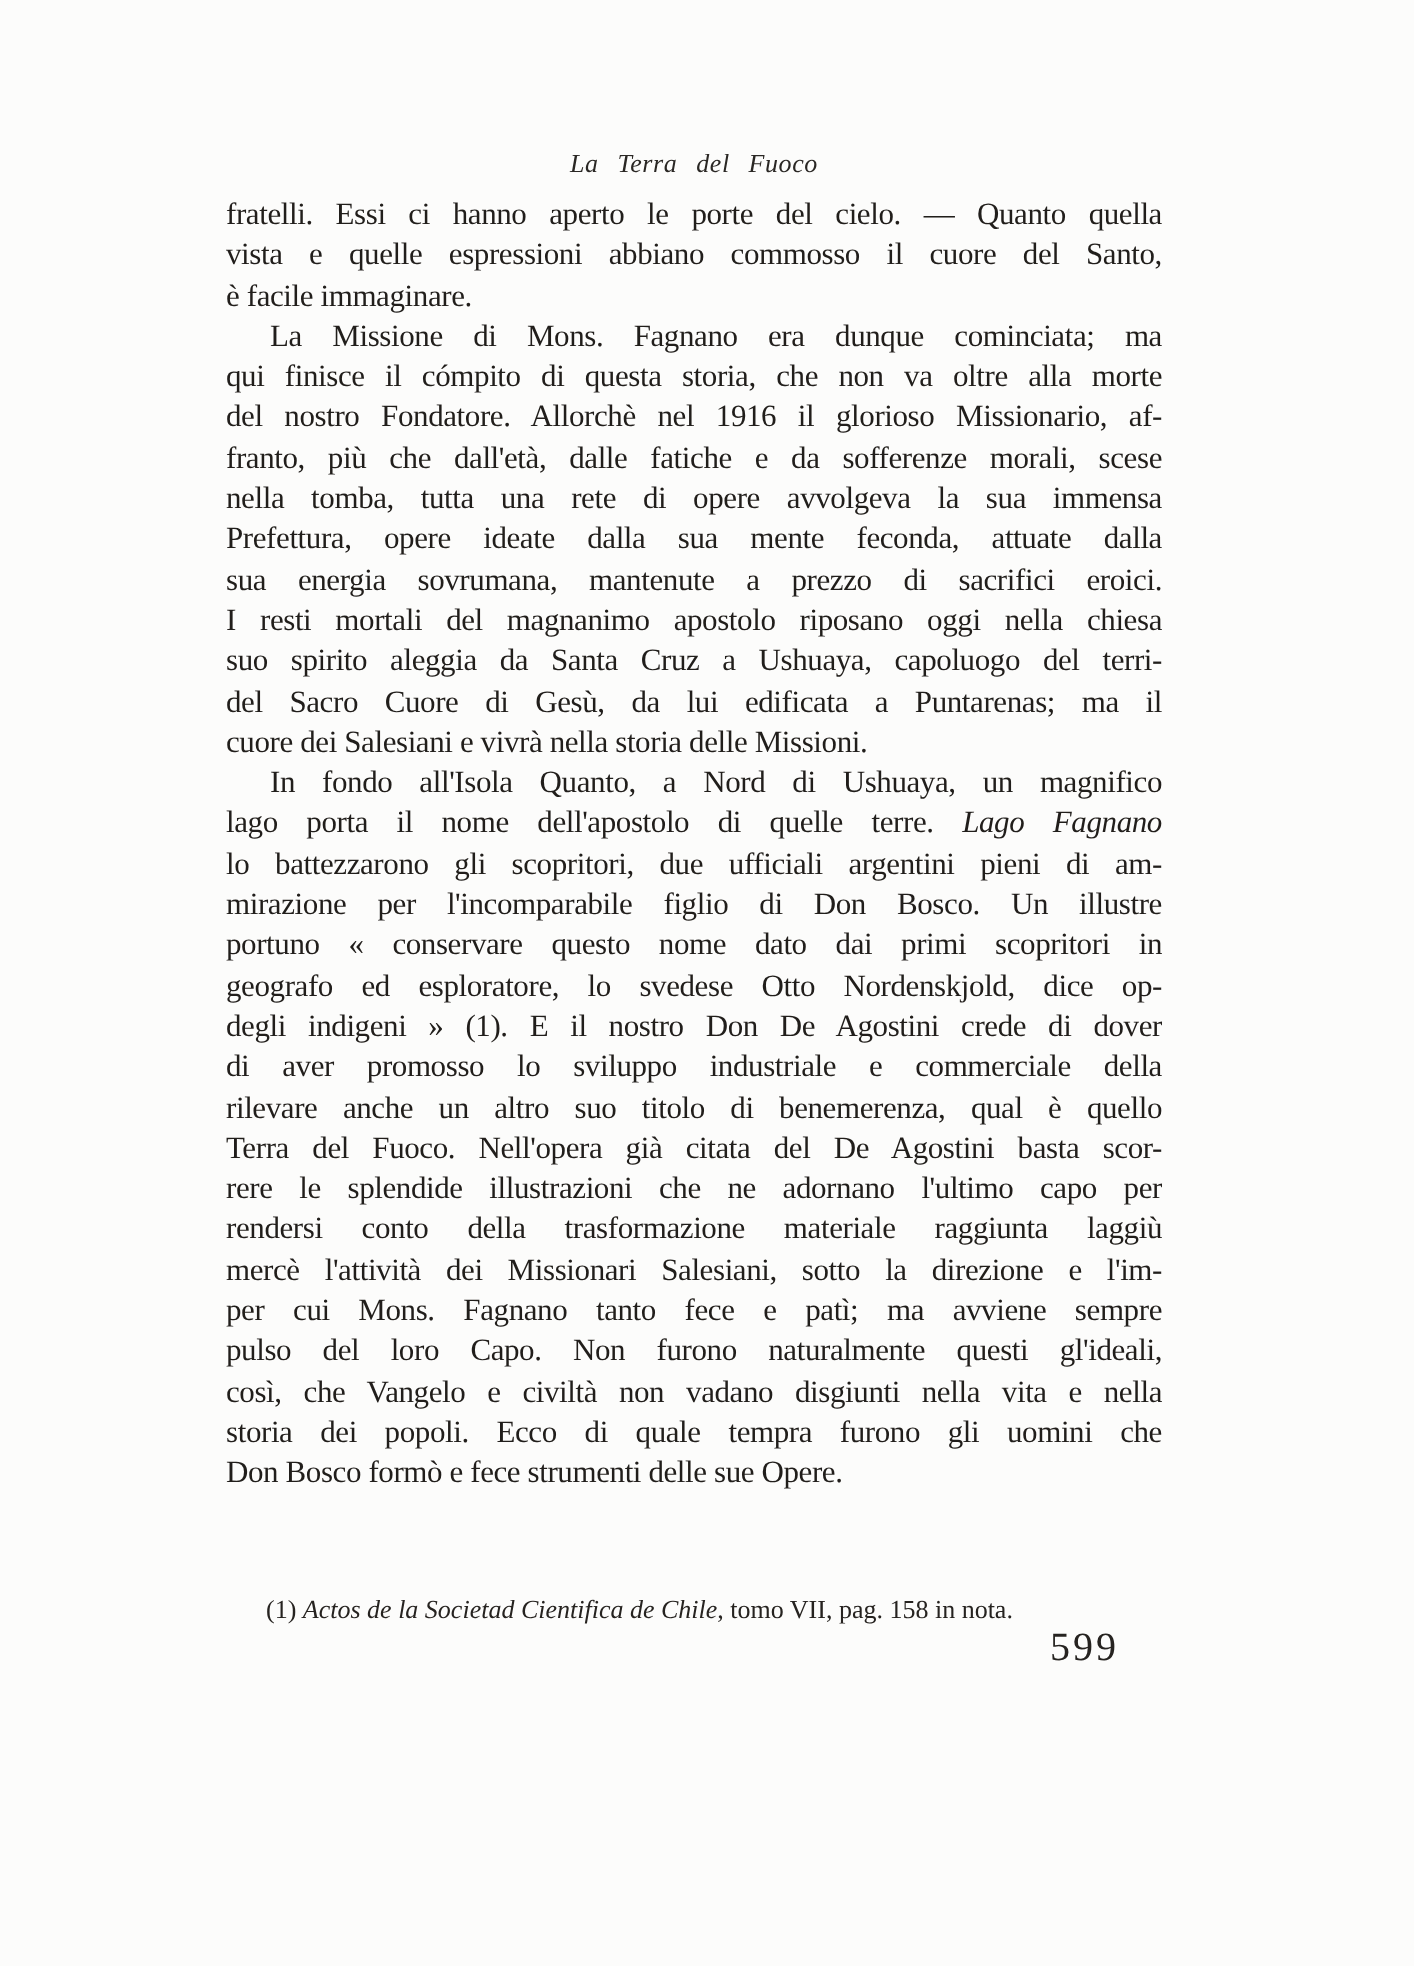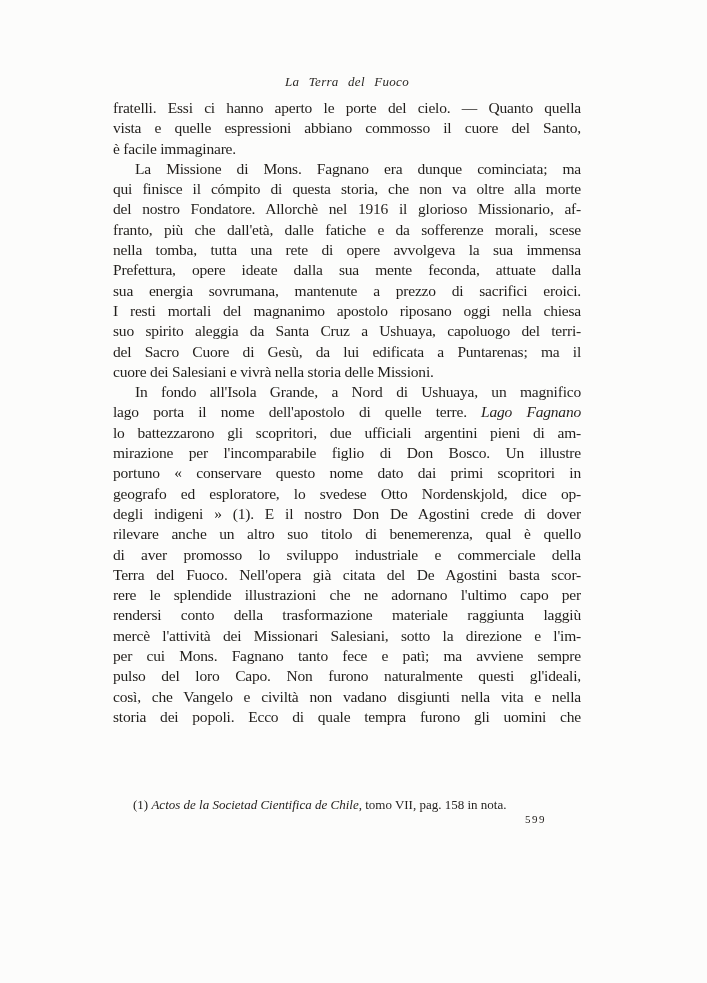--- a/index.html
+++ b/index.html
@@ -42,21 +42,21 @@
   .it{font-style:italic;}
   .footnote{
     position:absolute;top:797px;left:70px;width:468px;
     font-size:13px;
     line-height:15px;
     color:#262320;
   }
   .footnote-line{padding-left:20px;}
   .page-number{
     position:absolute;top:813px;left:482px;
-    font-size:11px;
+    font-size:20px;
     letter-spacing:1.5px;
     color:#262320;
   }
 </style>
 </head>
 <body>
 
 <div class="page">
   <div class="running-header">La Terra del Fuoco</div>
 
@@ -68,37 +68,38 @@
       <div class="line"><span>qui finisce il cómpito di questa storia, che non va oltre alla morte</span></div>
       <div class="line"><span>del nostro Fondatore. Allorchè nel 1916 il glorioso Missionario, af-</span></div>
       <div class="line"><span>franto, più che dall'età, dalle fatiche e da sofferenze morali, scese</span></div>
       <div class="line"><span>nella tomba, tutta una rete di opere avvolgeva la sua immensa</span></div>
       <div class="line"><span>Prefettura, opere ideate dalla sua mente feconda, attuate dalla</span></div>
       <div class="line"><span>sua energia sovrumana, mantenute a prezzo di sacrifici eroici.</span></div>
       <div class="line"><span>I resti mortali del magnanimo apostolo riposano oggi nella chiesa</span></div>
       <div class="line"><span>suo spirito aleggia da Santa Cruz a Ushuaya, capoluogo del terri-</span></div>
       <div class="line"><span>del Sacro Cuore di Gesù, da lui edificata a Puntarenas; ma il</span></div>
       <div class="line end"><span>cuore dei Salesiani e vivrà nella storia delle Missioni.</span></div>
-      <div class="line indent"><span>In fondo all'Isola Grande, a Nord di Ushuaya, un magnifico</span></div>
+      <div class="line indent"><span>In fondo all'Isola Quanto, a Nord di Ushuaya, un magnifico</span></div>
       <div class="line"><span>lago porta il nome dell'apostolo di quelle terre. </span><span class="it">Lago Fagnano</span></div>
       <div class="line"><span>lo battezzarono gli scopritori, due ufficiali argentini pieni di am-</span></div>
       <div class="line"><span>mirazione per l'incomparabile figlio di Don Bosco. Un illustre</span></div>
       <div class="line"><span>portuno « conservare questo nome dato dai primi scopritori in</span></div>
       <div class="line"><span>geografo ed esploratore, lo svedese Otto Nordenskjold, dice op-</span></div>
       <div class="line"><span>degli indigeni » (1). E il nostro Don De Agostini crede di dover</span></div>
+      <div class="line"><span>di aver promosso lo sviluppo industriale e commerciale della</span></div>
       <div class="line"><span>rilevare anche un altro suo titolo di benemerenza, qual è quello</span></div>
-      <div class="line"><span>di aver promosso lo sviluppo industriale e commerciale della</span></div>
       <div class="line"><span>Terra del Fuoco. Nell'opera già citata del De Agostini basta scor-</span></div>
       <div class="line"><span>rere le splendide illustrazioni che ne adornano l'ultimo capo per</span></div>
       <div class="line"><span>rendersi conto della trasformazione materiale raggiunta laggiù</span></div>
       <div class="line"><span>mercè l'attività dei Missionari Salesiani, sotto la direzione e l'im-</span></div>
       <div class="line"><span>per cui Mons. Fagnano tanto fece e patì; ma avviene sempre</span></div>
       <div class="line"><span>pulso del loro Capo. Non furono naturalmente questi gl'ideali,</span></div>
       <div class="line"><span>così, che Vangelo e civiltà non vadano disgiunti nella vita e nella</span></div>
       <div class="line"><span>storia dei popoli. Ecco di quale tempra furono gli uomini che</span></div>
+      <div class="line end"><span>Don Bosco formò e fece strumenti delle sue Opere.</span></div>
     </div>
 
   <div class="footnote">
     <div class="footnote-line"><span>(1) </span><span class="it">Actos de la Societad Cientifica de Chile</span><span>, tomo VII, pag. 158 in nota.</span></div>
   </div>
 
   <div class="page-number">599</div>
 </div>
 
 </body></html>

